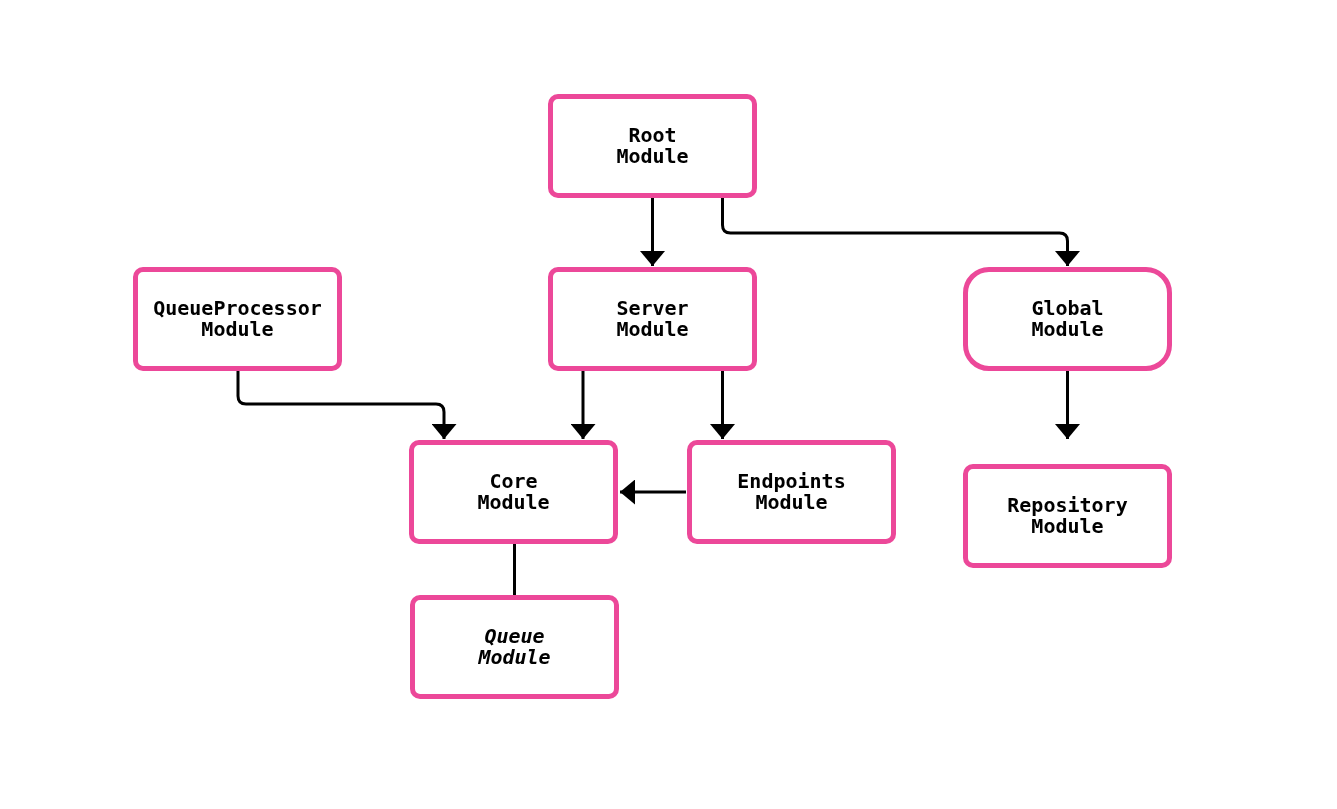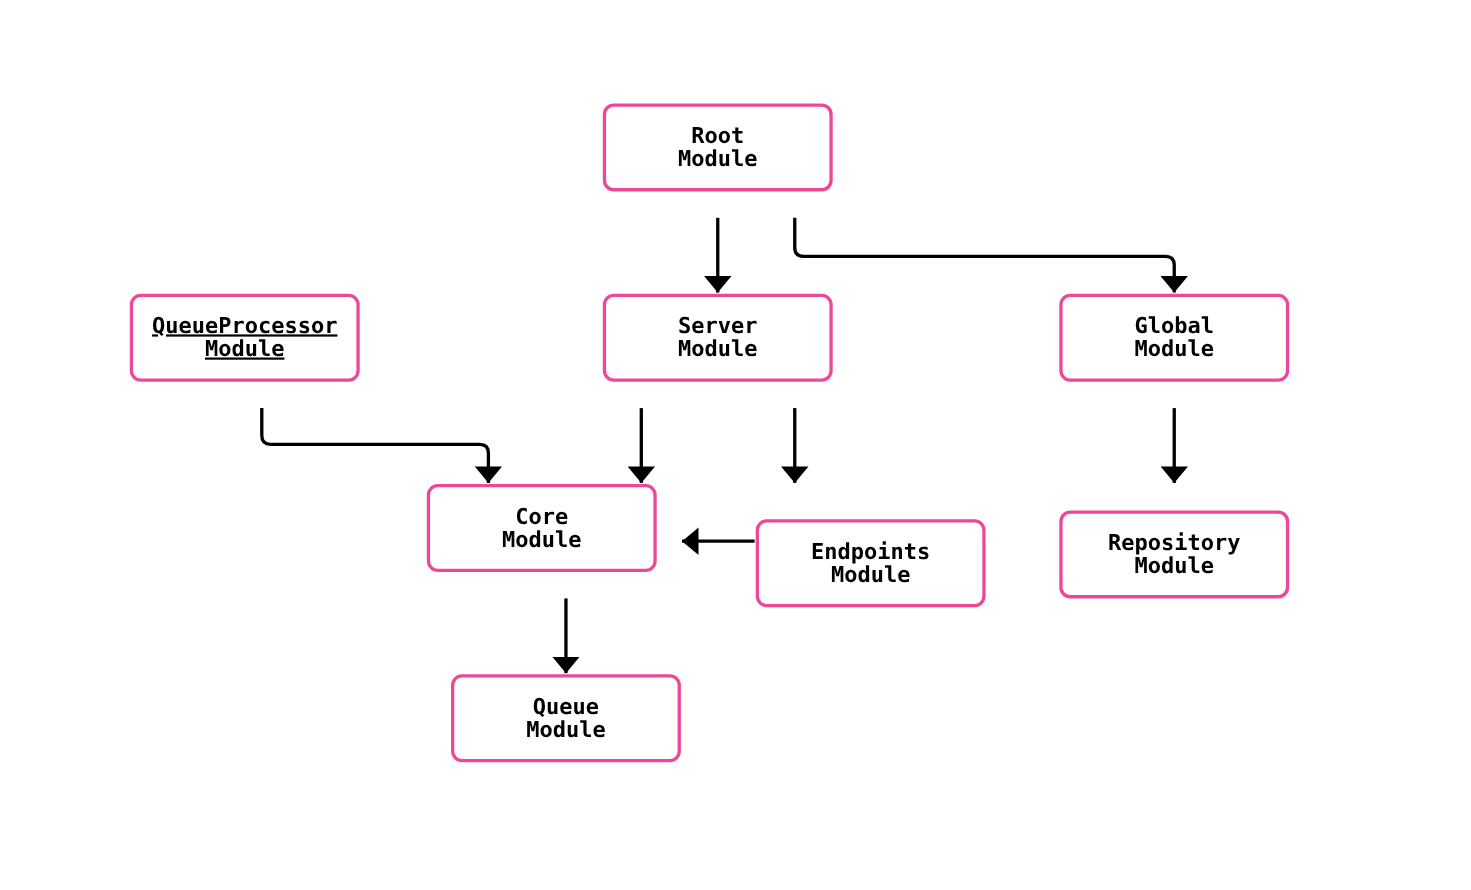--- a/index.html
+++ b/index.html
@@ -23,23 +23,23 @@
   }
   #edge-layer {
     position: absolute;
     left: 0;
     top: 0;
     pointer-events: none;
   }
   .node {
     position: absolute;
     width: 209px;
-    height: 80px;
+    height: 104px;
     box-sizing: border-box;
-    border: 3px solid #ec4899;
+    border: 5px solid #ec4899;
     border-radius: 10px;
     background: #ffffff;
     display: flex;
     align-items: center;
     justify-content: center;
   }
   .node-label {
     white-space: pre-line;
     text-align: center;
     font-family: "DejaVu Sans Mono", monospace;
@@ -75,43 +75,43 @@
   <div class="node" style="left:548px; top:94px;">
     <span class="node-label">Root
 Module</span>
   </div>
 
   <div class="node" style="left:548px; top:267px;align-items:center;">
     <span class="node-label">Server
 Module</span>
   </div>
 
-  <div class="node" style="left:963px; top:267px;">
+  <div class="node" style="left:963px; top:267px;border-radius:26px;">
     <span class="node-label">Global
 Module</span>
   </div>
 
-  <div class="node" style="left:118px; top:267px;text-decoration:underline;">
+  <div class="node" style="left:133px; top:267px;">
     <span class="node-label">QueueProcessor
 Module</span>
   </div>
 
-  <div class="node" style="left:388px; top:440px;">
+  <div class="node" style="left:409px; top:440px;">
     <span class="node-label">Core
 Module</span>
   </div>
 
-  <div class="node" style="left:687px; top:440px;margin-top:32px;">
+  <div class="node" style="left:687px; top:440px;">
     <span class="node-label">Endpoints
 Module</span>
   </div>
 
   <div class="node" style="left:963px; top:464px;">
     <span class="node-label">Repository
 Module</span>
   </div>
 
-  <div class="node" style="left:410px; top:613px;">
+  <div class="node" style="left:410px; top:595px;font-style:italic;">
     <span class="node-label">Queue
 Module</span>
   </div>
 
 </div>
 
 </body></html>

